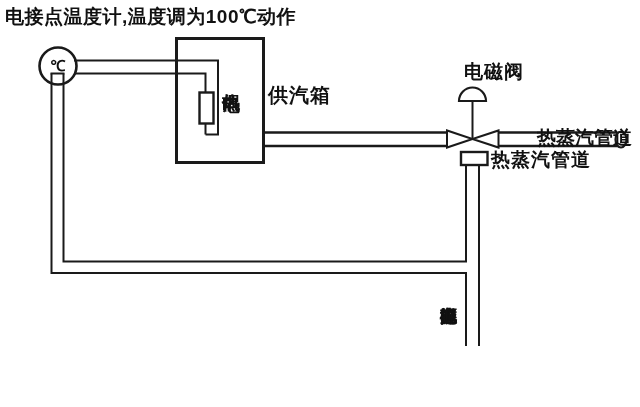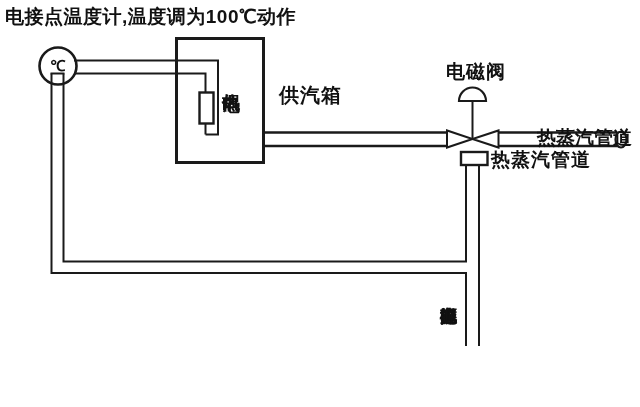--- a/index.html
+++ b/index.html
@@ -27,22 +27,22 @@
   .celsius{
     left:39px;top:47px;width:38px;height:38px;
     display:flex;align-items:center;justify-content:center;
     font-size:15px;font-weight:bold;
   }
   .vtext{
     writing-mode:vertical-rl;
     text-orientation:upright;
   }
   .thermocouple{left:222px;top:80px;font-size:18px;letter-spacing:0px;line-height:1;}
-  .steam-box{left:268px;top:85px;font-size:20px;letter-spacing:1px;margin-left:11px;}
-  .solenoid{left:446px;top:62px;font-size:19px;letter-spacing:1px;}
+  .steam-box{left:268px;top:85px;font-size:20px;letter-spacing:1px;}
+  .solenoid{left:464px;top:62px;font-size:19px;letter-spacing:1px;}
   .steam-pipe{left:537px;top:108px;font-size:19px;margin-top:20px;}
   .energize{left:491px;top:150px;font-size:19px;letter-spacing:1px;}
   .to-power{left:440px;top:293px;font-size:17px;line-height:1;}
   .watermark{
     left:477px;top:378px;font-size:20px;
     color:var(--wm);
     font-weight:bold;
     letter-spacing:1px;
     text-shadow:1px 1px 0 #ffffff, -1px -1px 0 #d9d9d9;
   }

